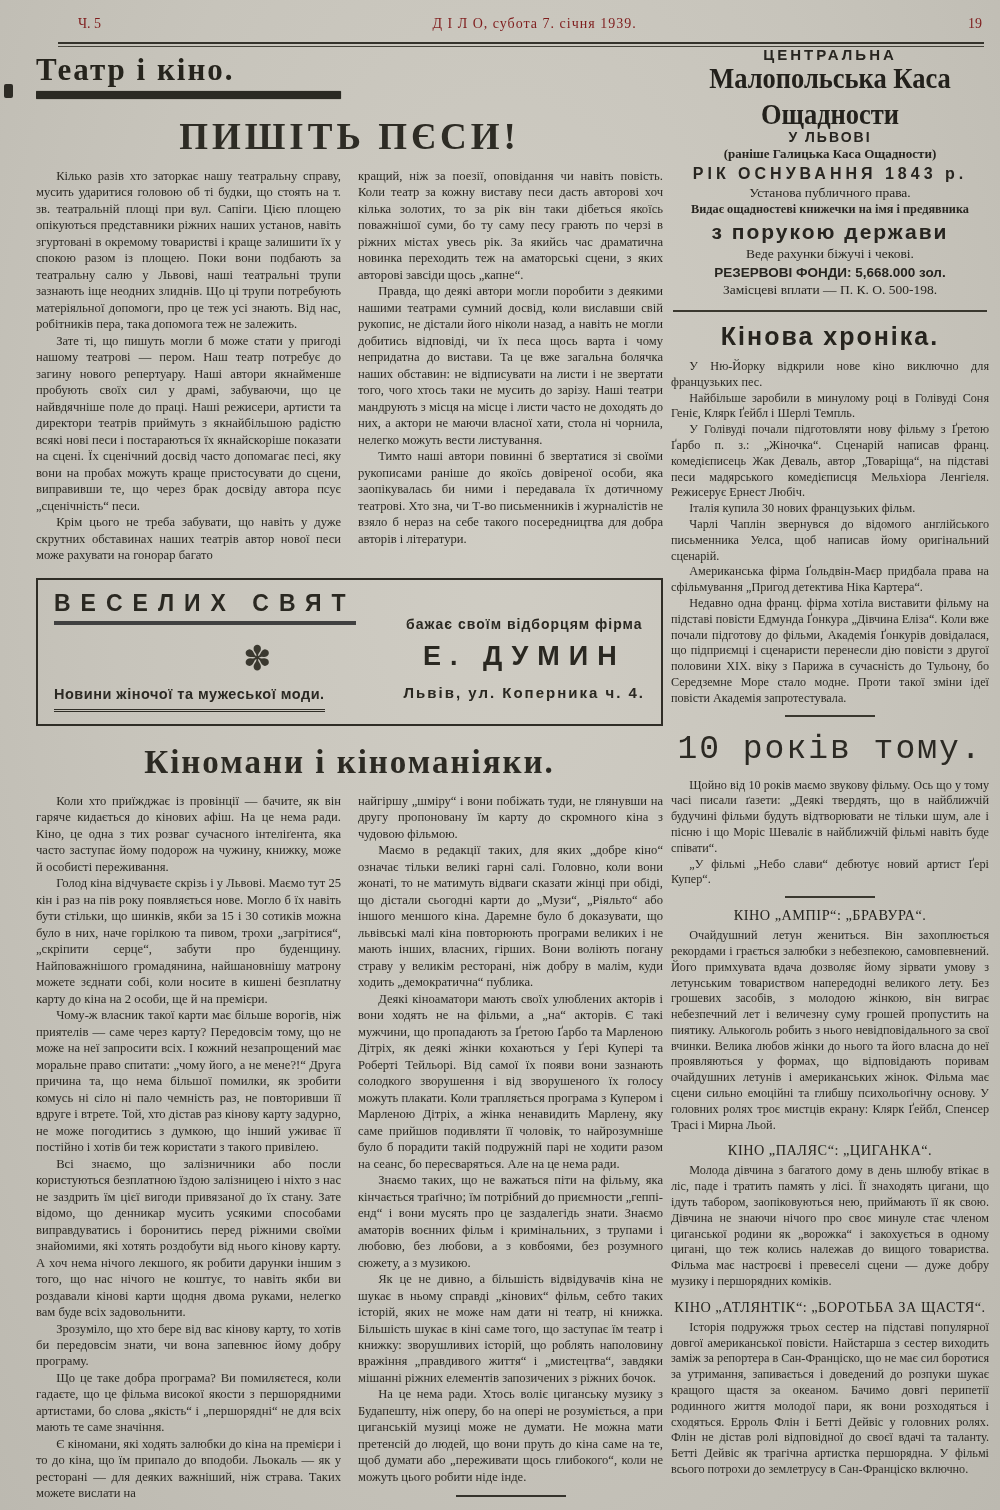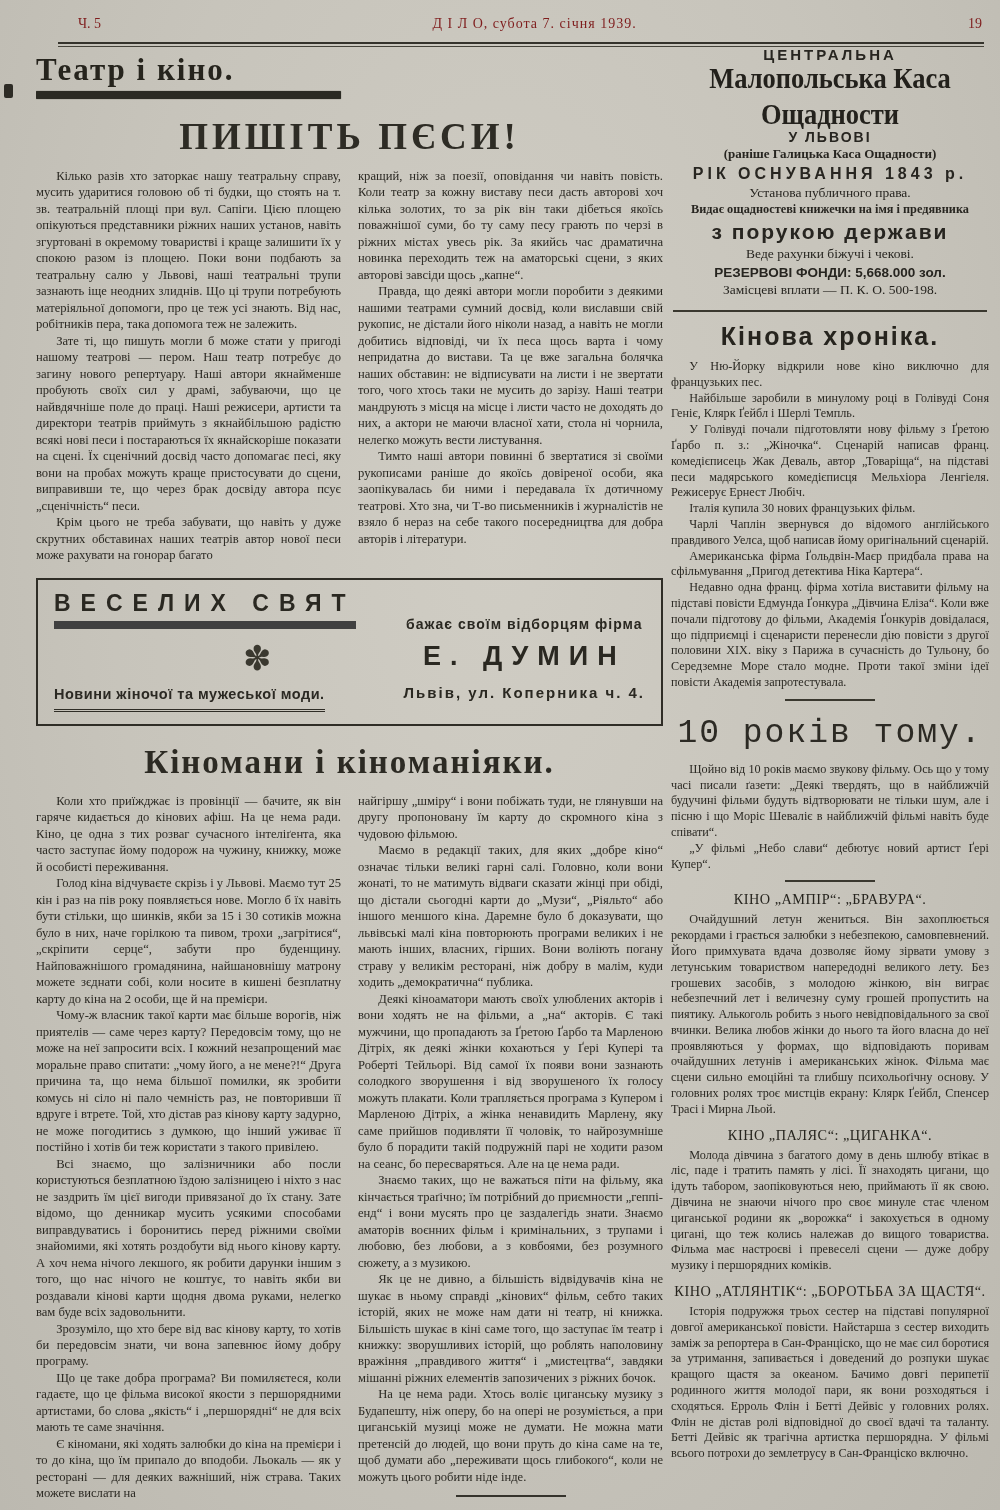--- a/index.html
+++ b/index.html
@@ -33,21 +33,21 @@
   .cols{ display:flex; gap:17px; }
   .col{ width:305px; font-size:12.6px; line-height:1.31; text-align:justify; }
   .col p{ text-indent:1.6em; }
   .col.cont p:first-child{ text-indent:0; }
   .art1-cols{ height:396px; overflow:hidden; }
 
   
   .dumyn{ margin-top:14px; border:2px solid #2f2d26; padding:10px 14px 12px 16px;
     height:148px; position:relative; font-family:"Liberation Sans",sans-serif; }
   .dumyn .headline{ display:inline-block; font-size:23px; font-weight:bold; letter-spacing:10px;
-    border-bottom:8px solid #404040; padding-bottom:4px; color:#2a2821; }
+    border-bottom:4px solid #404040; padding-bottom:4px; color:#2a2821; }
   .dumyn .ornament{ position:absolute; left:205px; top:58px; font-size:34px; color:#3a382f; }
   .dumyn .right-block{ position:absolute; right:16px; top:36px; text-align:center; color:#2a2821; }
   .dumyn .line1{ font-size:14px; font-weight:bold; letter-spacing:1px; }
   .dumyn .firm{ font-size:27px; font-weight:bold; letter-spacing:9px; margin-top:9px; }
   .dumyn .address{ font-size:15px; font-weight:bold; letter-spacing:2px; margin-top:12px; }
   .dumyn .tagline{ position:absolute; left:16px; bottom:12px; font-size:14.5px; font-weight:bold;
     border-bottom:3px double #2f2d26; padding-bottom:7px; letter-spacing:0.5px; }
 
   .art2-title{ text-align:center; font-size:33px; letter-spacing:2px; font-weight:600;
     color:#2c2a23; margin-top:18px; margin-bottom:12px; }
@@ -170,21 +170,21 @@
 
   <div class="side-rule"></div>
 
   <div>
     <div class="side-sec-title">Кінова хроніка.</div>
     <div class="side-text">
         <p>У Ню-Йорку відкрили нове кіно виключно для французьких пес.</p>
         <p>Найбільше заробили в минулому році в Голівуді Соня Геніє, Клярк Ґейбл і Шерлі Темпль.</p>
         <p>У Голівуді почали підготовляти нову фільму з Ґретою Ґарбо п. з.: „Жіночка“. Сценарій написав франц. комедієписець Жак Деваль, автор „Товаріща“, на підставі песи мадярського комедієписця Мельхіора Ленгіеля. Режисерує Ернест Любіч.</p>
         <p>Італія купила 30 нових французьких фільм.</p>
-        <p>Чарлі Чаплін звернувся до відомого англійського правдивого Уелса, щоб написав йому оригінальний сценарій.</p>
+        <p>Чарлі Чаплін звернувся до відомого англійського письменника Уелса, щоб написав йому оригінальний сценарій.</p>
         <p>Американська фірма Ґольдвін-Маєр придбала права на сфільмування „Пригод детектива Ніка Картера“.</p>
         <p>Недавно одна франц. фірма хотіла виставити фільму на підставі повісти Едмунда Ґонкура „Дівчина Еліза“. Коли вже почали підготову до фільми, Академія Ґонкурів довідалася, що підприємці і сценаристи перенесли дію повісти з другої половини XIX. віку з Парижа в сучасність до Тульону, бо Середземне Море стало модне. Проти такої зміни ідеї повісти Академія запротестувала.</p>
       </div>
     <div class="short-rule"></div>
   </div>
 
   <div>
     <div class="ten-title">10 років тому.</div>
     <div class="side-text">
         <p>Щойно від 10 років маємо звукову фільму. Ось що у тому часі писали ґазети: „Деякі твердять, що в найближчій будучині фільми будуть відтворювати не тільки шум, але і пісню і що Моріс Шеваліє в найближчій фільмі навіть буде співати“.</p>

